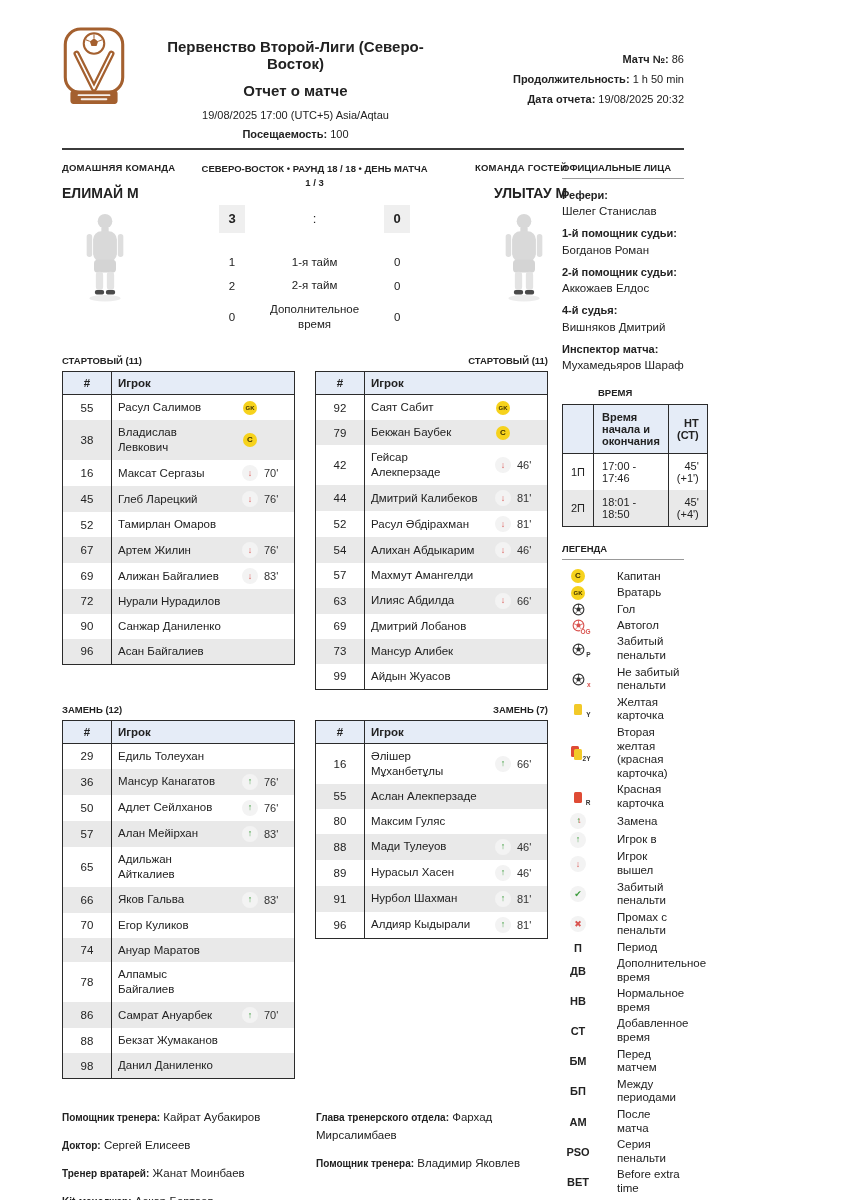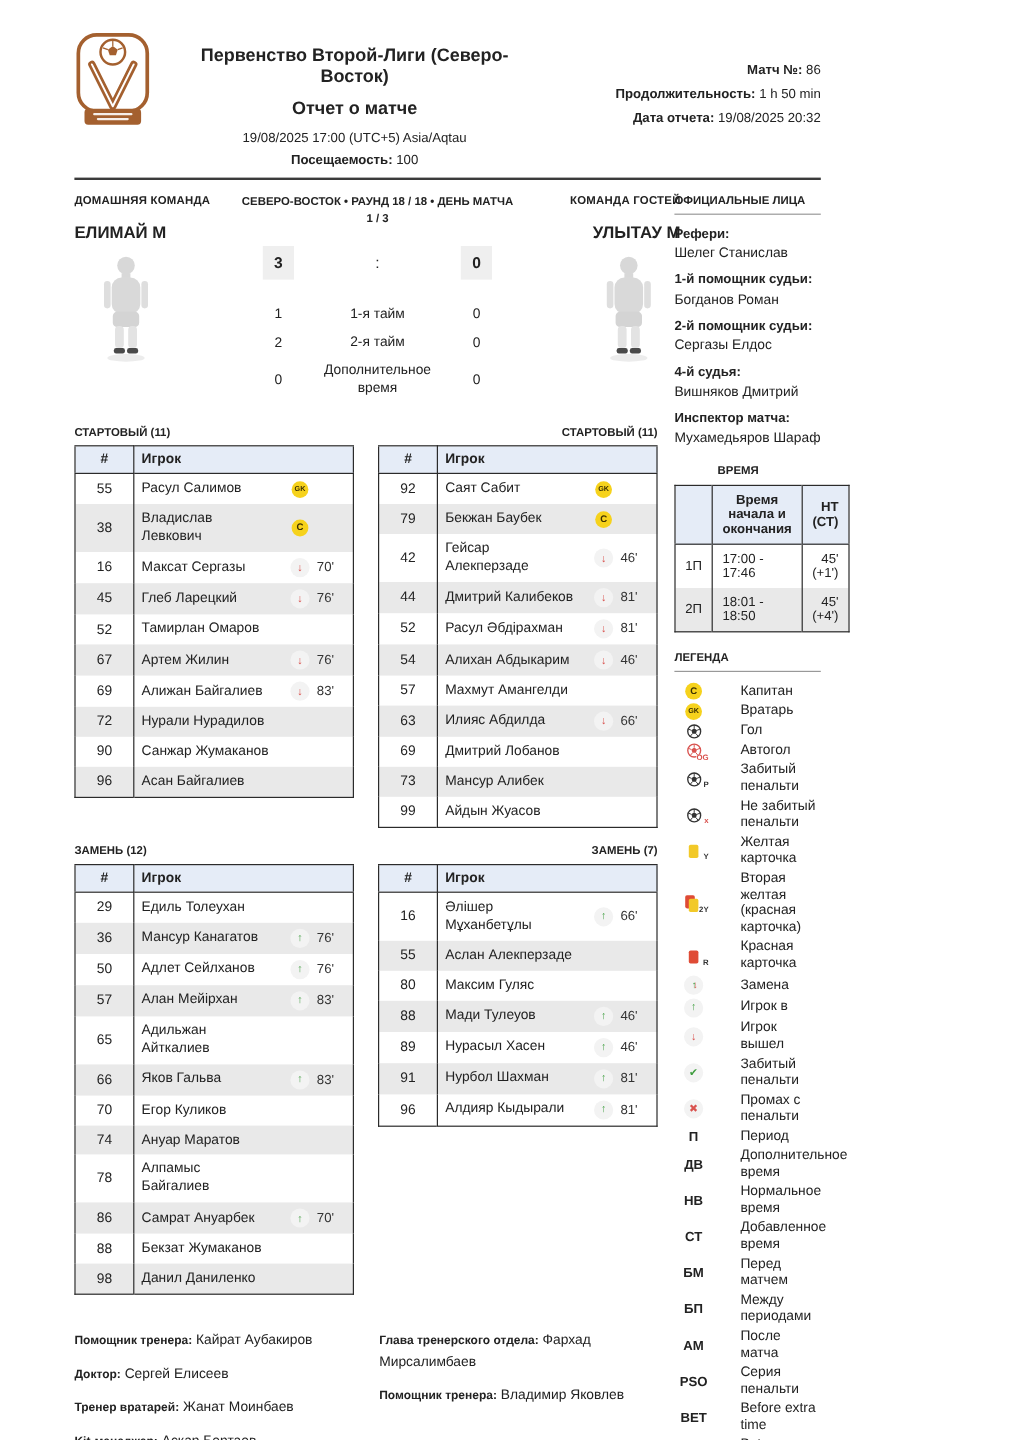--- a/index.html
+++ b/index.html
@@ -83,21 +83,21 @@
   .ball.red line{stroke:#d9534f;}
 
   
   .rc-title{font-size:9.5px;font-weight:bold;border-bottom:1px solid #999;padding-bottom:5px;margin-bottom:9px;}
   .rc-title.noline{border-bottom:none;padding-bottom:0;margin-bottom:6px;padding-left:36px;}
   .off-entry{margin-bottom:7px;line-height:1.4;}
   .off-role{font-weight:bold;font-size:11px;}
   .off-name{font-size:11.5px;}
   .timewrap{margin-top:14px;}
   table.ttable{width:100%;border-collapse:collapse;border:1px solid #2b2b2b;font-size:11px;}
-  .ttable th{background:#e5ecf7;font-weight:bold;text-align:center;}
+  .ttable th{background:#e5ecf7;font-weight:bold;text-align:left;}
   .ttable th,.ttable td{padding:6px 8px;}
   .ttable th + th,.ttable td + td{border-left:1px solid #2b2b2b;}
   .ttable thead tr{border-bottom:1px solid #2b2b2b;}
   .ttable .t1{width:36px;text-align:center;}
   .ttable .t3{width:58px;text-align:right;}
   .ttable tbody tr:nth-child(even){background:#e9e9e9;}
   .legendwrap{margin-top:16px;}
   .lg-item{display:flex;align-items:center;margin-bottom:2.5px;min-height:14px;}
   .lg-ic{width:32px;flex:none;display:flex;justify-content:center;align-items:center;font-weight:bold;font-size:11px;color:#222;}
   .lg-lb{margin-left:23px;font-size:11.5px;line-height:1.2;}
@@ -312,21 +312,21 @@
                       <span class="pname">Нурали Нурадилов</span>
                       <span class="evt"></span>
                       <span class="min"></span>
                     </div>
                   </td>
                 </tr>
                 <tr>
                   <td class="c-num">90</td>
                   <td class="c-player">
                     <div class="pw">
-                      <span class="pname">Санжар Жумаканов</span>
+                      <span class="pname">Санжар Даниленко</span>
                       <span class="evt"></span>
                       <span class="min"></span>
                     </div>
                   </td>
                 </tr>
                 <tr>
                   <td class="c-num">96</td>
                   <td class="c-player">
                     <div class="pw">
                       <span class="pname">Асан Байгалиев</span>
@@ -733,21 +733,21 @@
           <div class="off-entry">
             <div class="off-role">Рефери:</div>
             <div class="off-name">Шелег Станислав</div>
           </div>
           <div class="off-entry">
             <div class="off-role">1-й помощник судьи:</div>
             <div class="off-name">Богданов Роман</div>
           </div>
           <div class="off-entry">
             <div class="off-role">2-й помощник судьи:</div>
-            <div class="off-name">Сергазы Елдос</div>
+            <div class="off-name">Аккожаев Елдос</div>
           </div>
           <div class="off-entry">
             <div class="off-role">4-й судья:</div>
             <div class="off-name">Вишняков Дмитрий</div>
           </div>
           <div class="off-entry">
             <div class="off-role">Инспектор матча:</div>
             <div class="off-name">Мухамедьяров Шараф</div>
           </div>
         </div>

